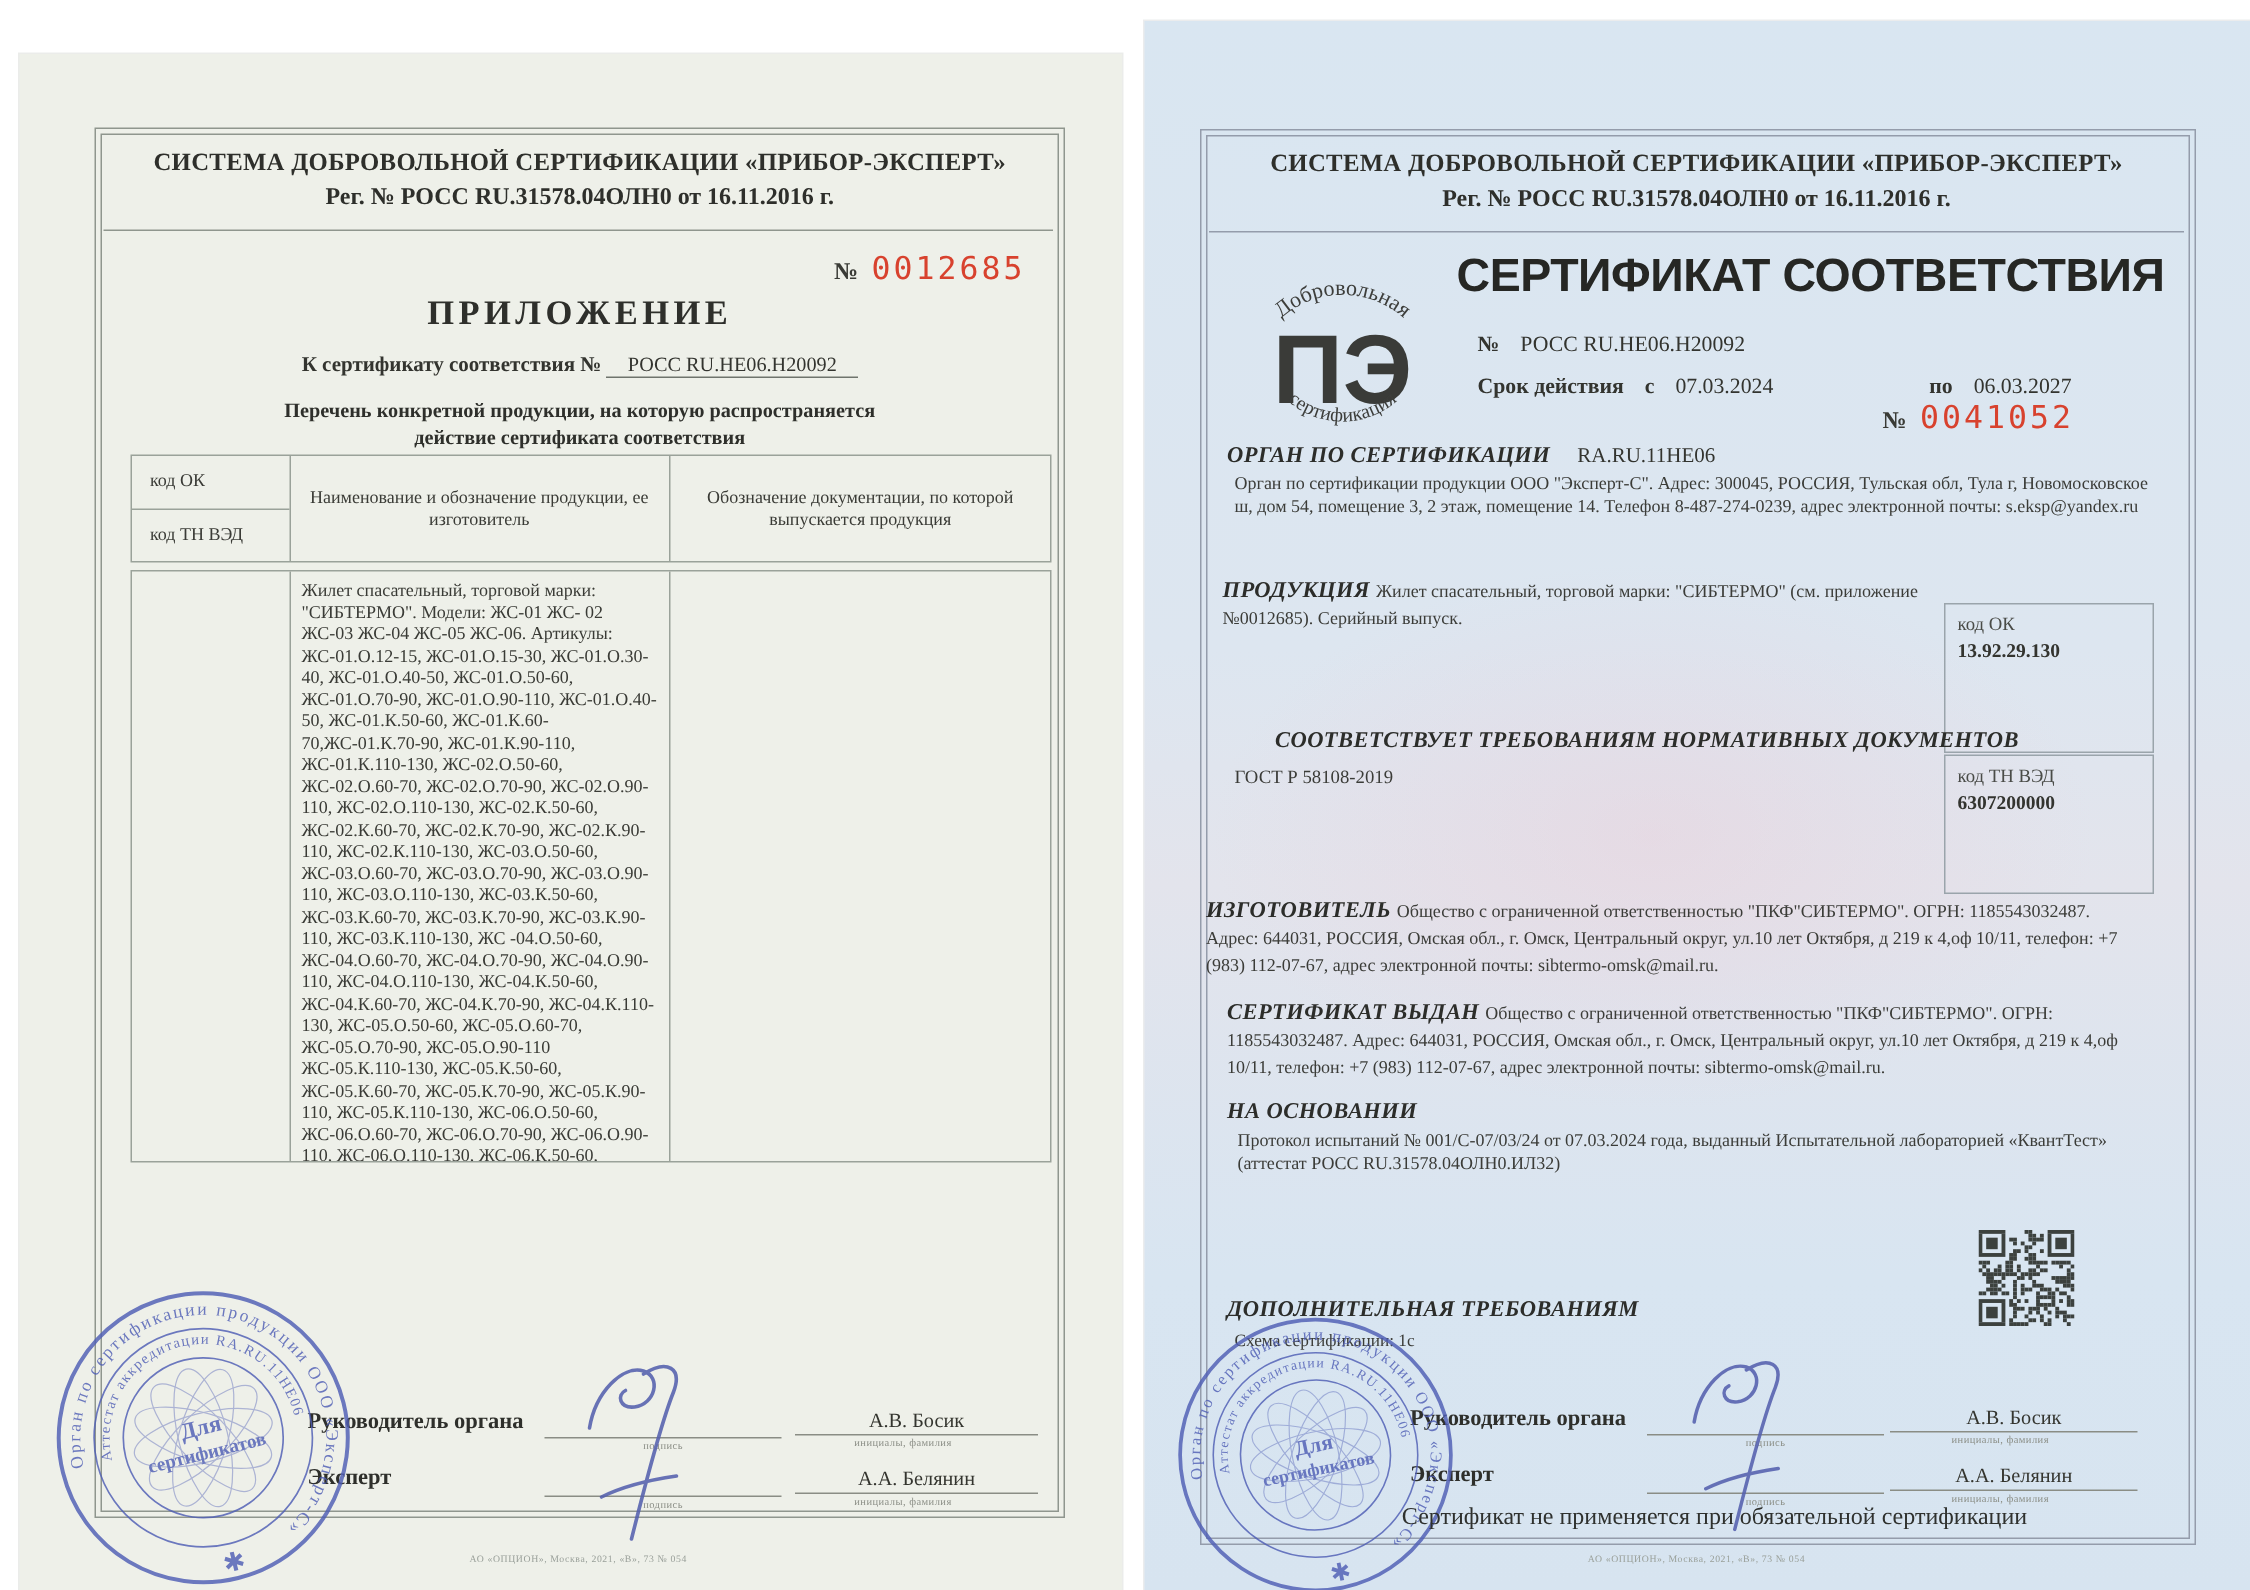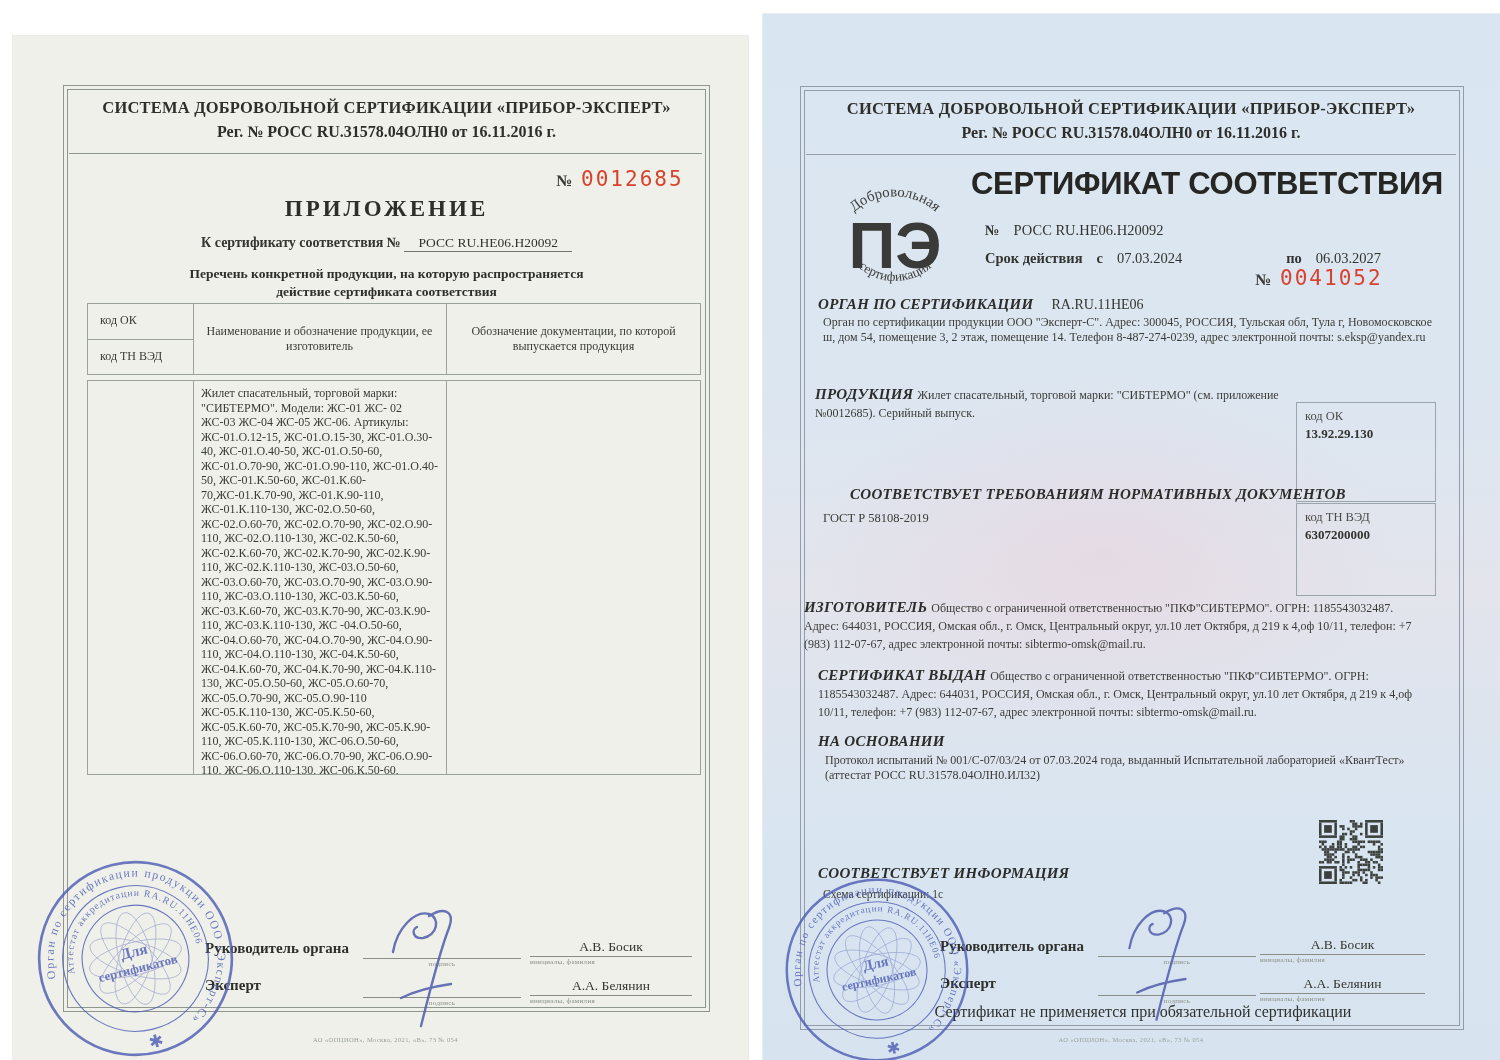--- a/index.html
+++ b/index.html
@@ -46,21 +46,21 @@
   .big-title{font-family:"Liberation Sans","DejaVu Sans",sans-serif;font-weight:bold;
              font-size:31px;letter-spacing:-.3px;color:#262724;}
   .numrow{display:flex;align-items:baseline;gap:14px;font-size:14.5px;}
   .numrow .b{font-weight:bold;}
   .sig-role{font-weight:bold;font-size:15px;color:#2e2f2b;}
   .sigline{position:absolute;border-top:1px solid #8a8d85;}
   .sigline .cap{position:absolute;top:1px;left:0;right:0;text-align:center;
                 font-size:7px;color:#8b8e86;letter-spacing:.3px;}
   .nameline{position:absolute;border-bottom:1px solid #8a8d85;}
   .nameline .nm{position:absolute;left:0;right:0;bottom:1px;text-align:center;font-size:13.5px;color:#34352f;}
-  .nameline .cap{position:absolute;top:2px;left:0;right:18px;
+  .nameline .cap{position:absolute;top:2px;left:0;right:18px;text-align:center;
                  font-size:7px;color:#8b8e86;letter-spacing:.3px;}
   .footer-print{font-size:6.5px;color:#9aa09a;letter-spacing:.4px;text-align:center;}
   .bottom-note{font-size:16px;color:#2f312e;}
   .stamp{color:#4f5eb5;opacity:.82;}
   .qr{position:absolute;}
 </style>
 </head>
 <body>
 
 <div id="canvas">
@@ -454,21 +454,21 @@
           <rect x="18" y="1" width="1" height="5"></rect>
           <rect x="24" y="1" width="1" height="5"></rect>
           <rect x="20" y="2" width="3" height="3"></rect>
           <rect x="0" y="18" width="7" height="1"></rect>
           <rect x="0" y="24" width="7" height="1"></rect>
           <rect x="0" y="19" width="1" height="5"></rect>
           <rect x="6" y="19" width="1" height="5"></rect>
           <rect x="2" y="20" width="3" height="3"></rect>
         </svg></div>
 
-    <div class="abs sec-h" style="left:55px;top:851px;">СООТВЕТСТВУЕТ ИНФОРМАЦИЯ</div>
+    <div class="abs sec-h" style="left:55px;top:851px;">ДОПОЛНИТЕЛЬНАЯ ТРЕБОВАНИЯМ</div>
     <div class="abs body-txt" style="left:60px;top:873px;font-size:11.5px;">Схема сертификации: 1с</div>
 
     <div>
       <div class="abs sig-role" style="left:177px;top:924px;">Руководитель органа</div>
       <div class="sigline" style="left:335px;top:942px;width:158px;">
         <span class="cap">подпись</span>
       </div>
       <div class="nameline" style="left:497px;top:914px;width:165px;height:26px;">
         <span class="nm">А.В. Босик</span>
         <span class="cap" style="top:28px;">инициалы, фамилия</span>

